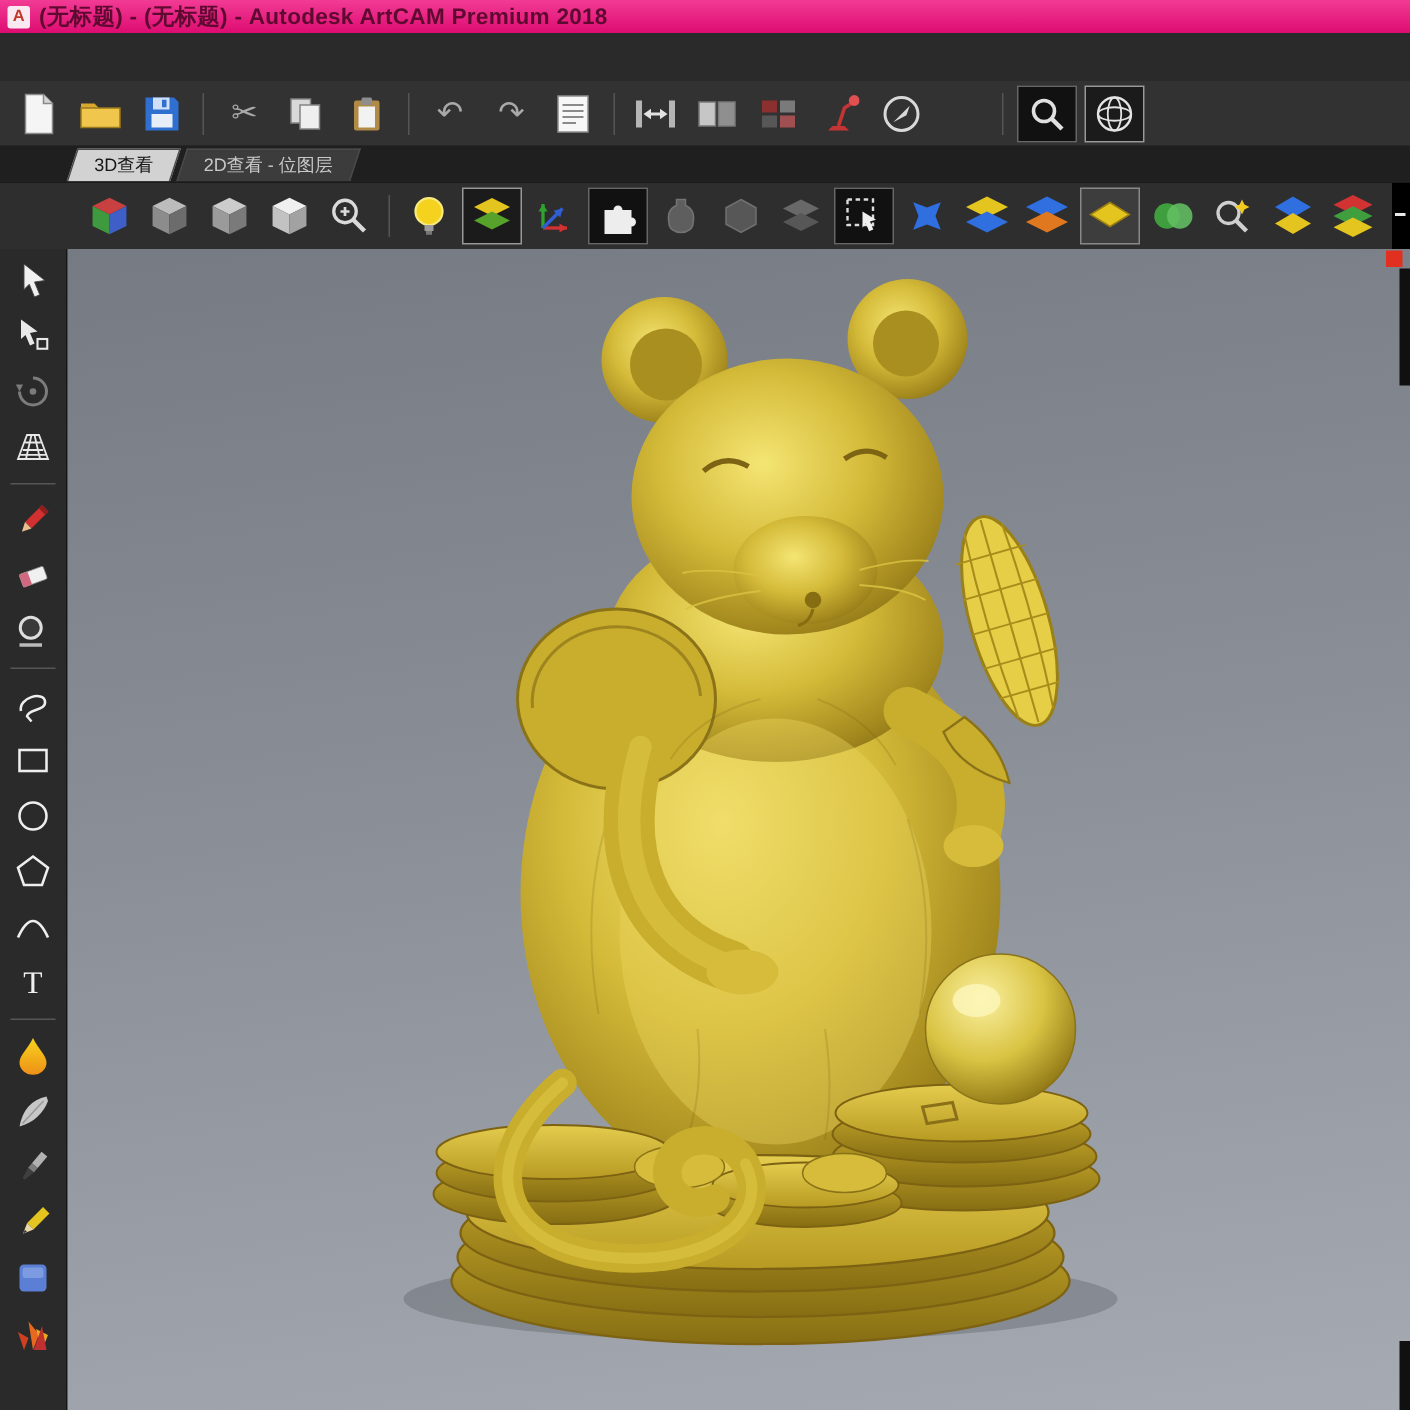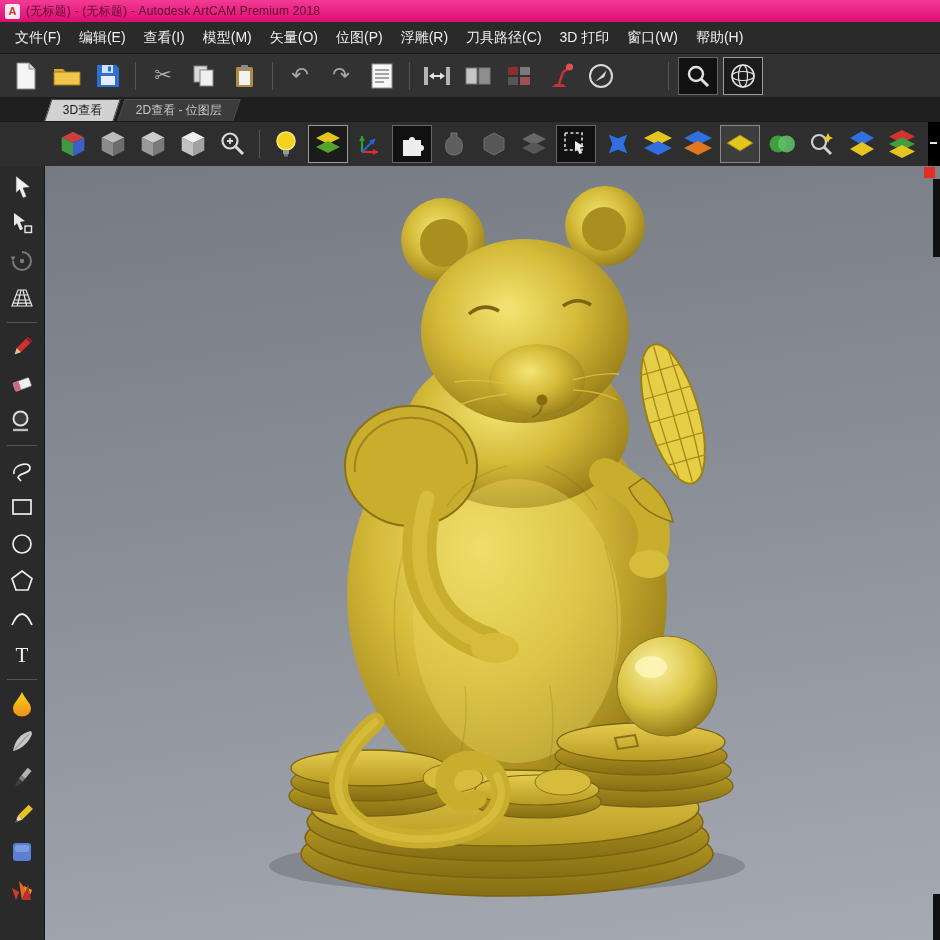--- a/index.html
+++ b/index.html
@@ -5,21 +5,21 @@
   * { margin:0; padding:0; box-sizing:border-box; }
   html,body { background:#222; }
   body { font-family:"Liberation Sans","DejaVu Sans",sans-serif; }
   #app { position:relative; width:940px; height:940px; overflow:hidden; background:#2a2a2a; }
 
   
   .titlebar { position:absolute; left:0; top:0; width:940px; height:22px;
     background:linear-gradient(#f23b95,#de0c72); display:flex; align-items:center; gap:6px; padding:0 5px; }
   .appicon { width:15px; height:15px; background:#fbe9f2; color:#c0392b; font-weight:bold; font-size:11px;
     display:flex; align-items:center; justify-content:center; border-radius:2px; }
-  .wintitle { font-size:12px; color:#5e0a30; letter-spacing:.2px; }
+  .wintitle { font-size:15px; color:#5e0a30; letter-spacing:.2px;font-weight:bold; }
 
   
   .menubar { position:absolute; left:0; top:22px; width:940px; height:32px; background:#2a2a2a;
     display:flex; align-items:center; padding-left:6px; border-bottom:1px solid #1c1c1c; }
   .menu-item { color:#f0f0f0; font-size:14px; padding:6px 9px; cursor:default; }
 
   
   .toolbar1 { position:absolute; left:0; top:54px; width:940px; height:43px; background:#323232;
     display:flex; align-items:center; padding-left:8px; gap:5px; }
   .toolbar2 { position:absolute; left:0; top:121px; width:940px; height:45px; background:#2e2e2e;
@@ -93,33 +93,20 @@
           <stop offset="100%" stop-color="#ef9018"></stop>
       </linearGradient>
     </defs>
   </svg>
 
   <div class="titlebar">
     <span class="appicon">A</span>
     <span class="wintitle">(无标题) - (无标题) - Autodesk ArtCAM Premium 2018</span>
   </div>
 
-  <div class="menubar">
-    <span class="menu-item">文件(F)</span>
-    <span class="menu-item">编辑(E)</span>
-    <span class="menu-item">查看(I)</span>
-    <span class="menu-item">模型(M)</span>
-    <span class="menu-item">矢量(O)</span>
-    <span class="menu-item">位图(P)</span>
-    <span class="menu-item">浮雕(R)</span>
-    <span class="menu-item">刀具路径(C)</span>
-    <span class="menu-item">3D 打印</span>
-    <span class="menu-item">窗口(W)</span>
-    <span class="menu-item">帮助(H)</span>
-  </div>
 
   <div class="toolbar1">
     <button class="tbtn">
       <svg width="24" height="30">
         <path d="M3 2 h12 l6 6 v20 H3 z" fill="#f5f5f5" stroke="#8a8a8a"></path>
         <path d="M15 2 v6 h6" fill="#d5d5d5" stroke="#8a8a8a"></path>
       </svg>
     </button>
     <button class="tbtn">
       <svg width="30" height="24">

